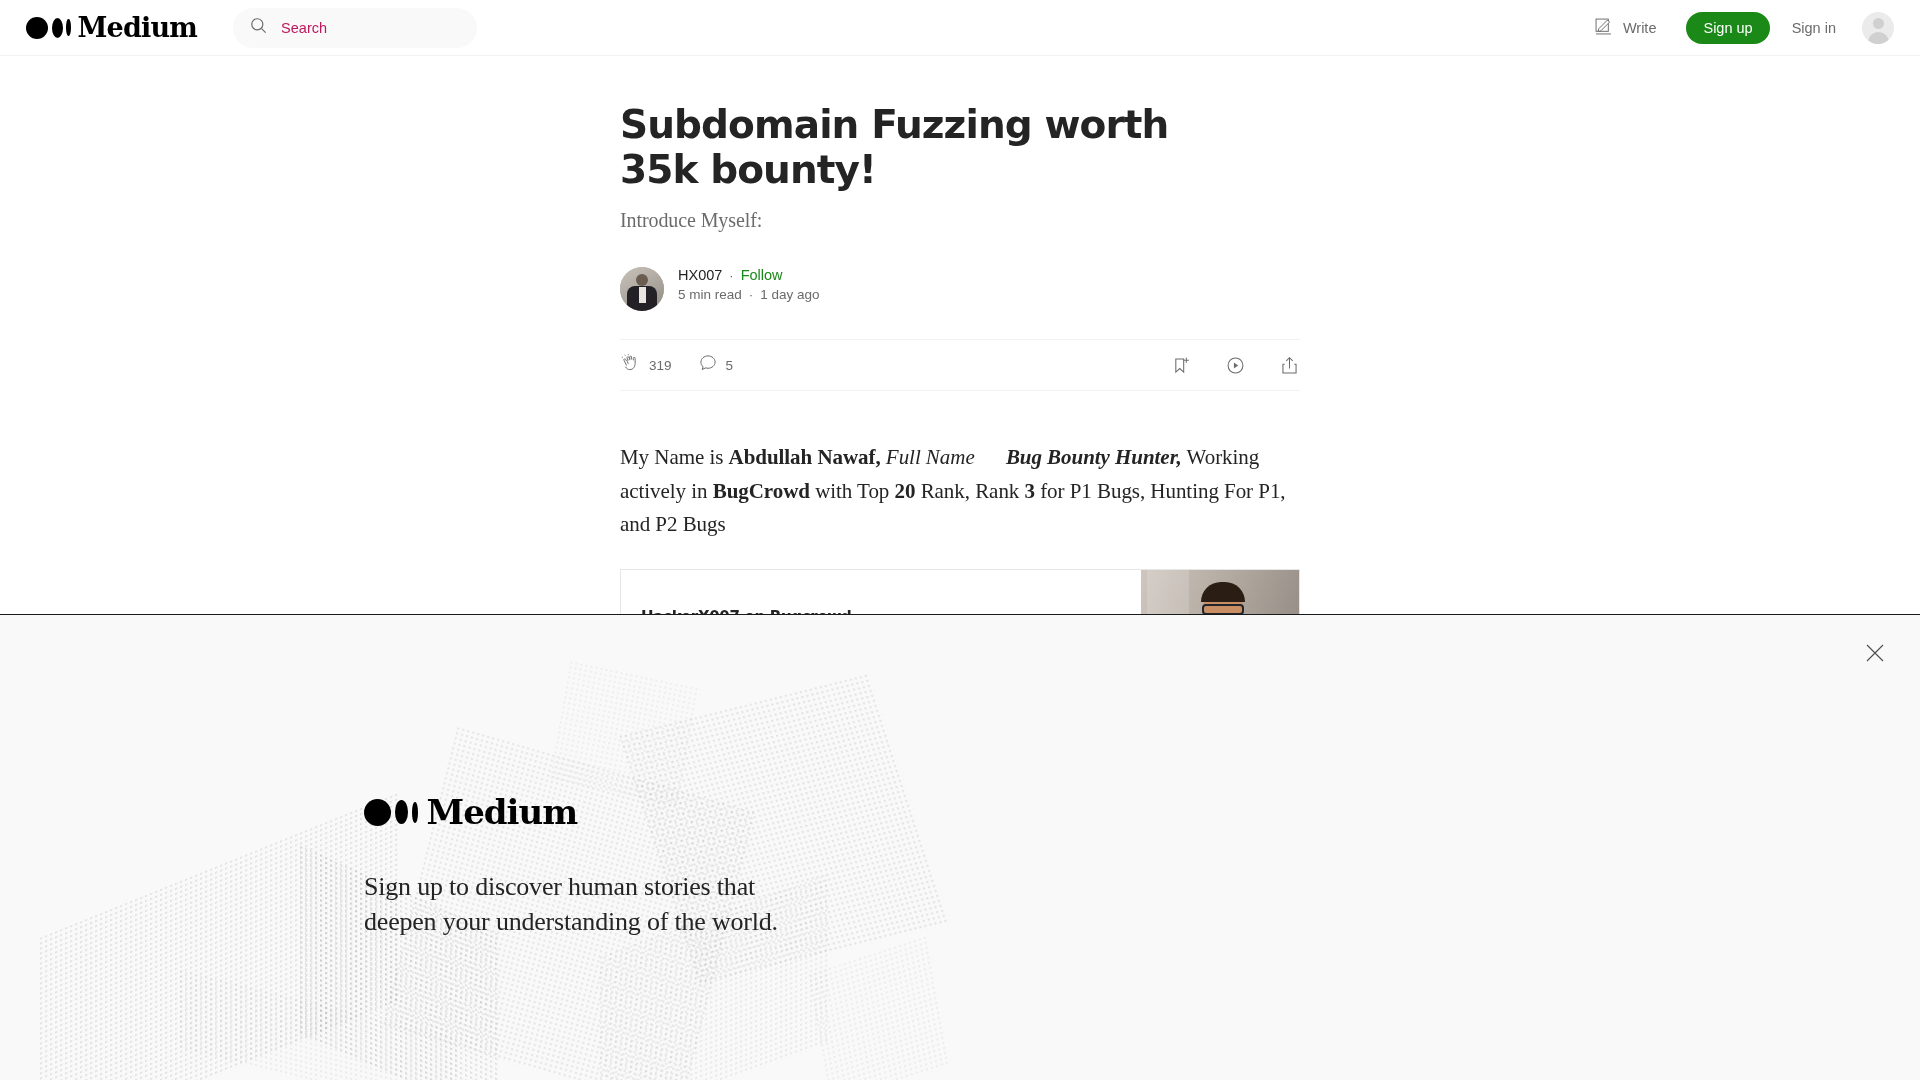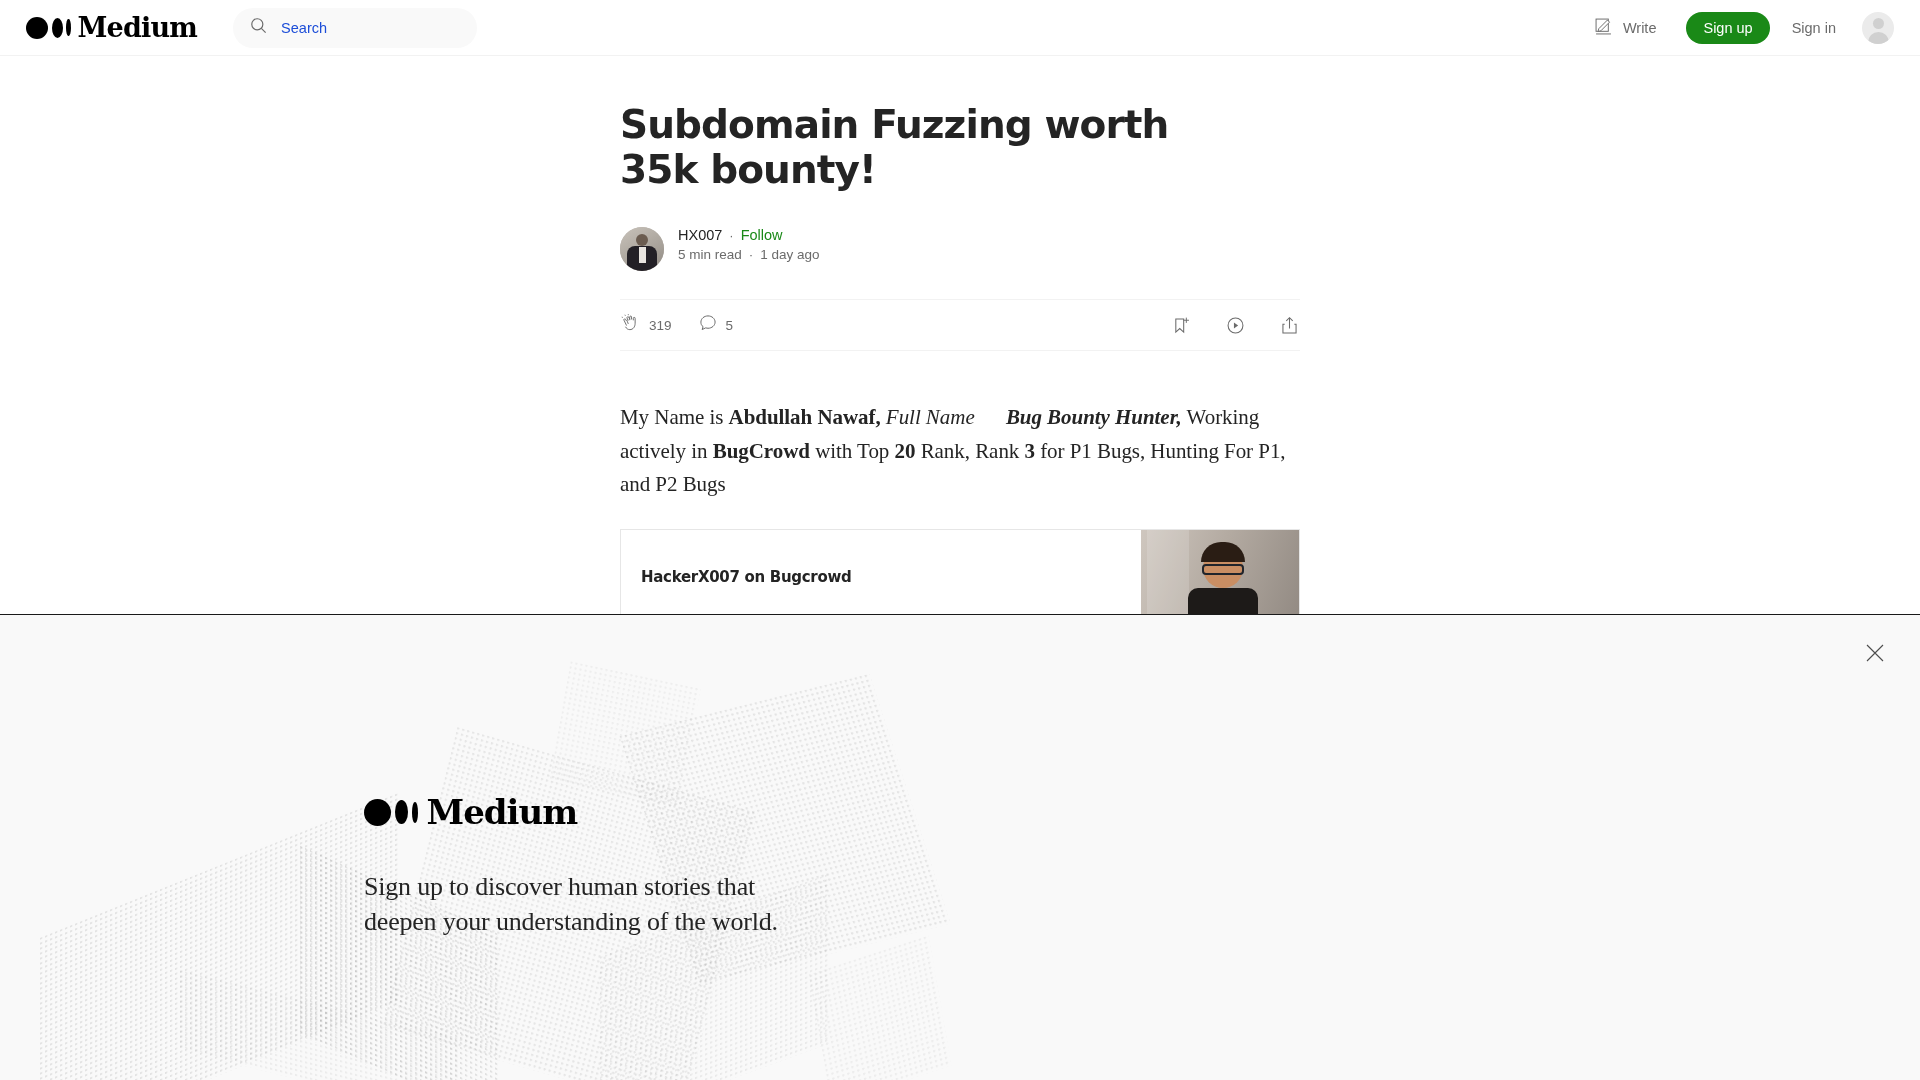--- a/index.html
+++ b/index.html
@@ -44,21 +44,21 @@
   .search-box {
     margin-left: 36px;
     width: 244px; height: 40px;
     background: #f9f9f9;
     border-radius: 20px;
     display: flex; align-items: center;
     padding: 0 16px;
     cursor: text;
   }
   .search-placeholder {
-    font-size: 14.5px; color: #1d4ed8; margin-left: 13px;
+    font-size: 14.5px; color: #be185d; margin-left: 13px;
     font-family: "Liberation Sans", sans-serif;
   }
 
   .nav-right {
     margin-left: auto; padding-right: 26px;
     display: flex; align-items: center; gap: 0px;
   }
   .write-btn {
     display: flex; align-items: center; gap: 9px;
     font-size: 14.5px; color: #6b6b6b;
@@ -276,20 +276,21 @@
 
       <button class="signup-btn">Sign up</button>
       <div class="signin-btn">Sign in</div>
       <div class="avatar-nav"></div>
     </div>
   </div>
 
   <div class="article">
 
     <h1 class="article-title">Subdomain Fuzzing worth 35k bounty!</h1>
+    <div class="article-subtitle">Introduce Myself:</div>
 
     <div class="byline">
       <div class="byline-avatar">
         <span class="bg-wall"></span>
           <span class="head"></span>
           <span class="body"></span>
           <span class="shirt"></span>
       </div>
       <div class="byline-text">
         <div class="byline-row1">

